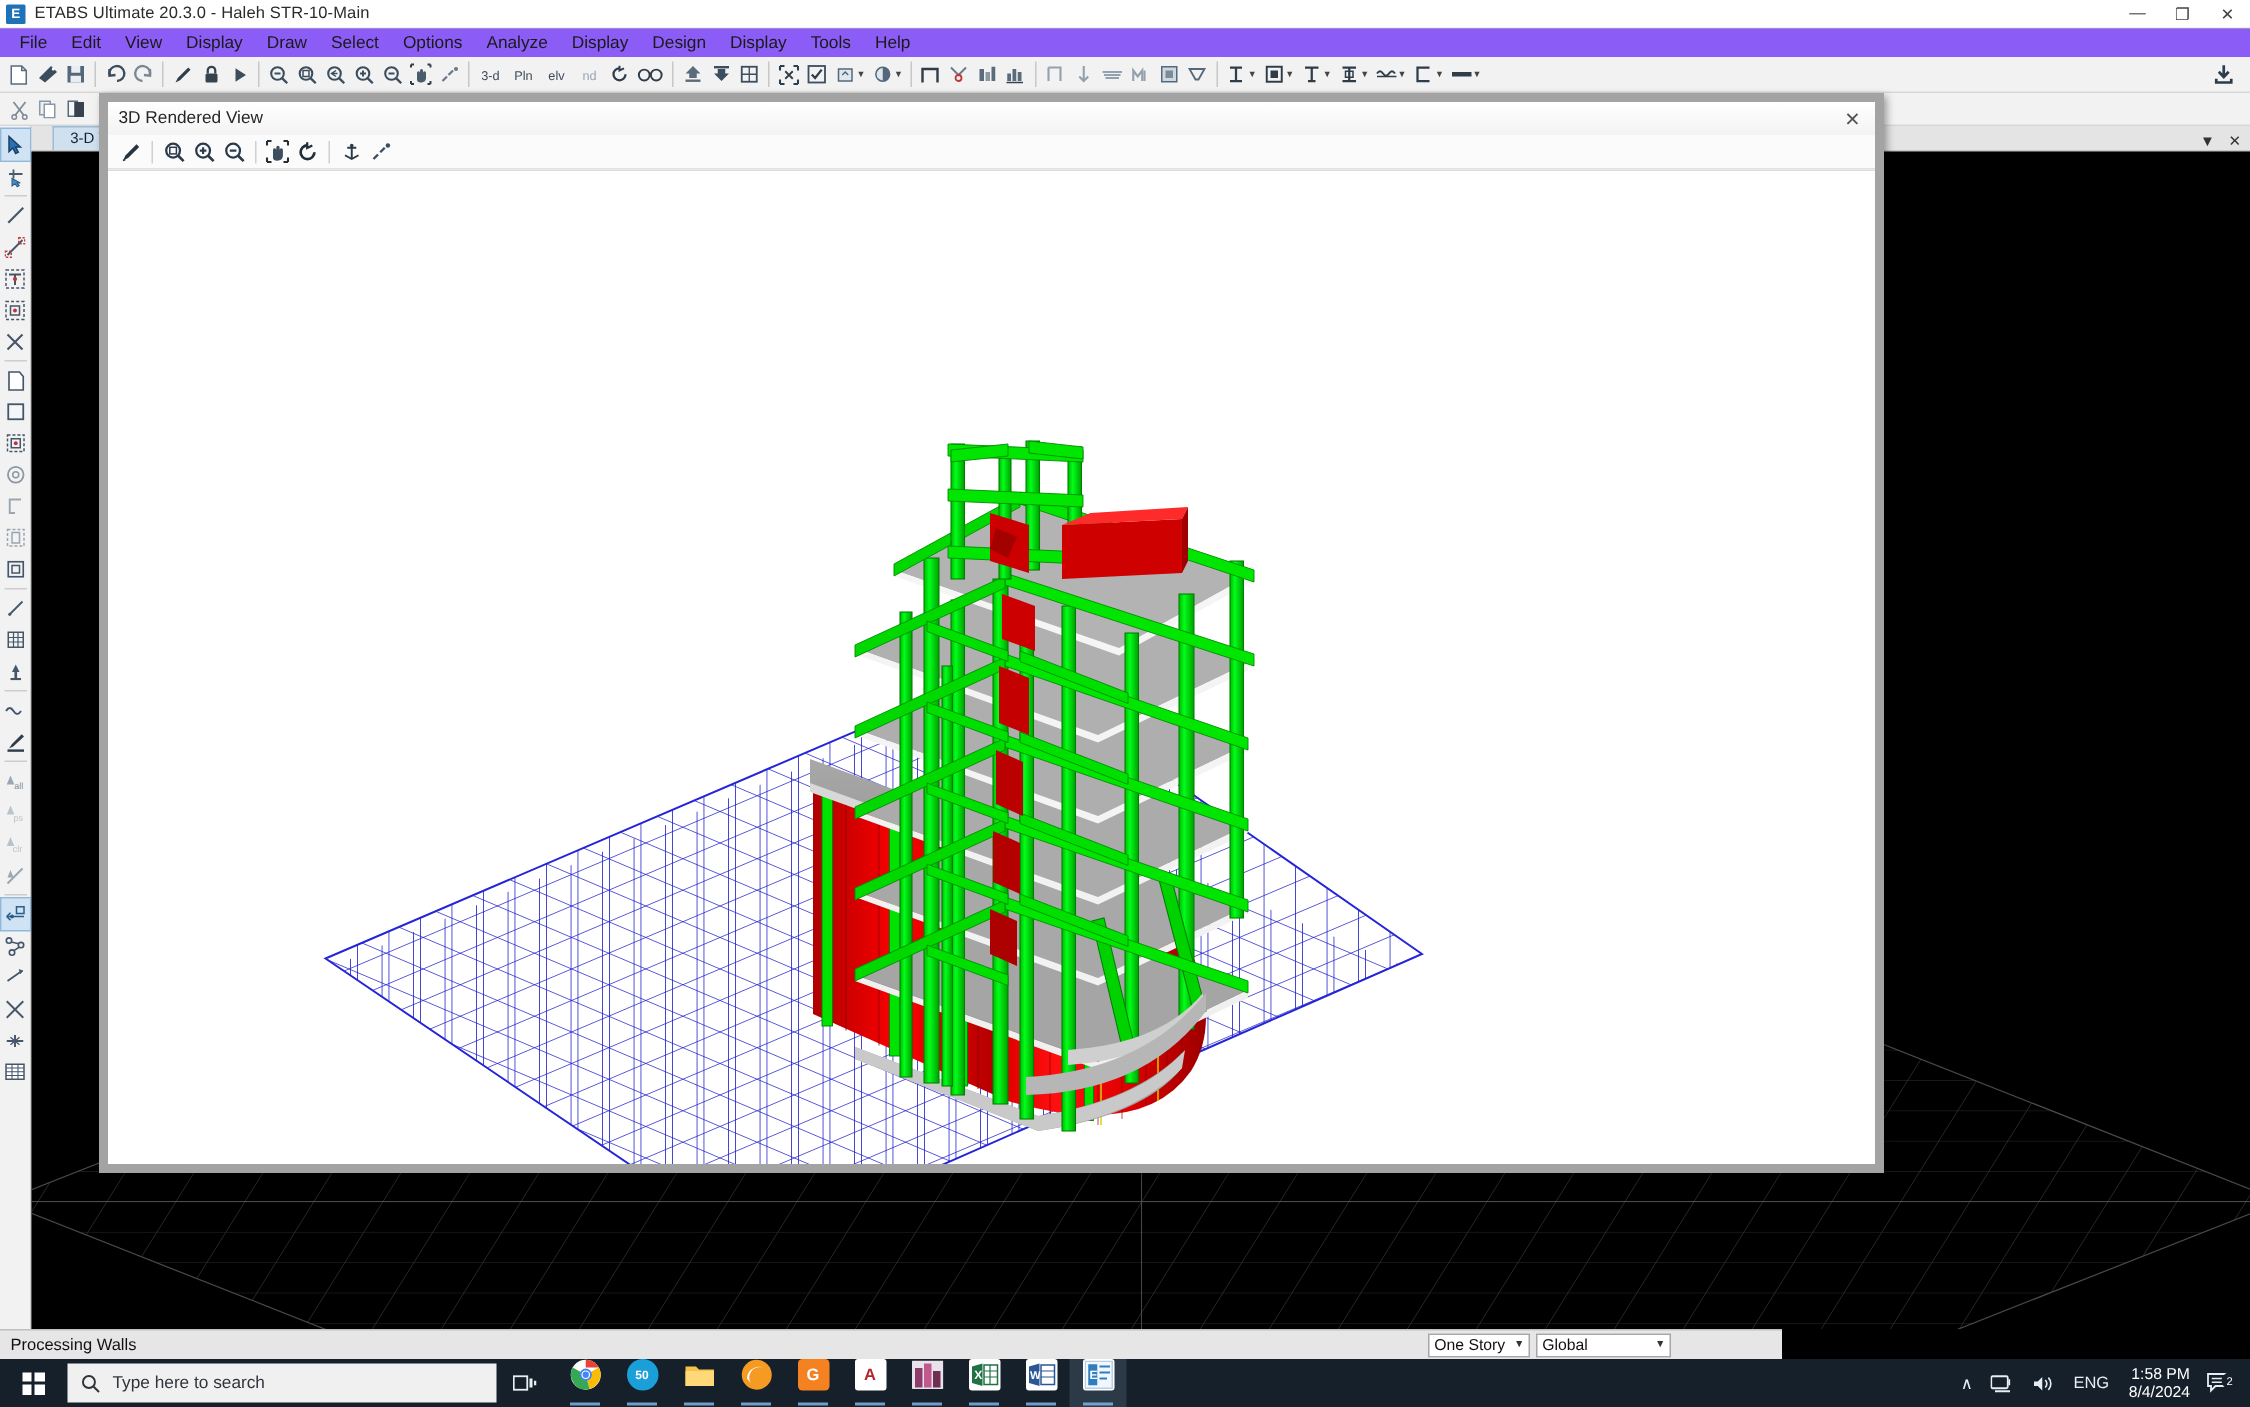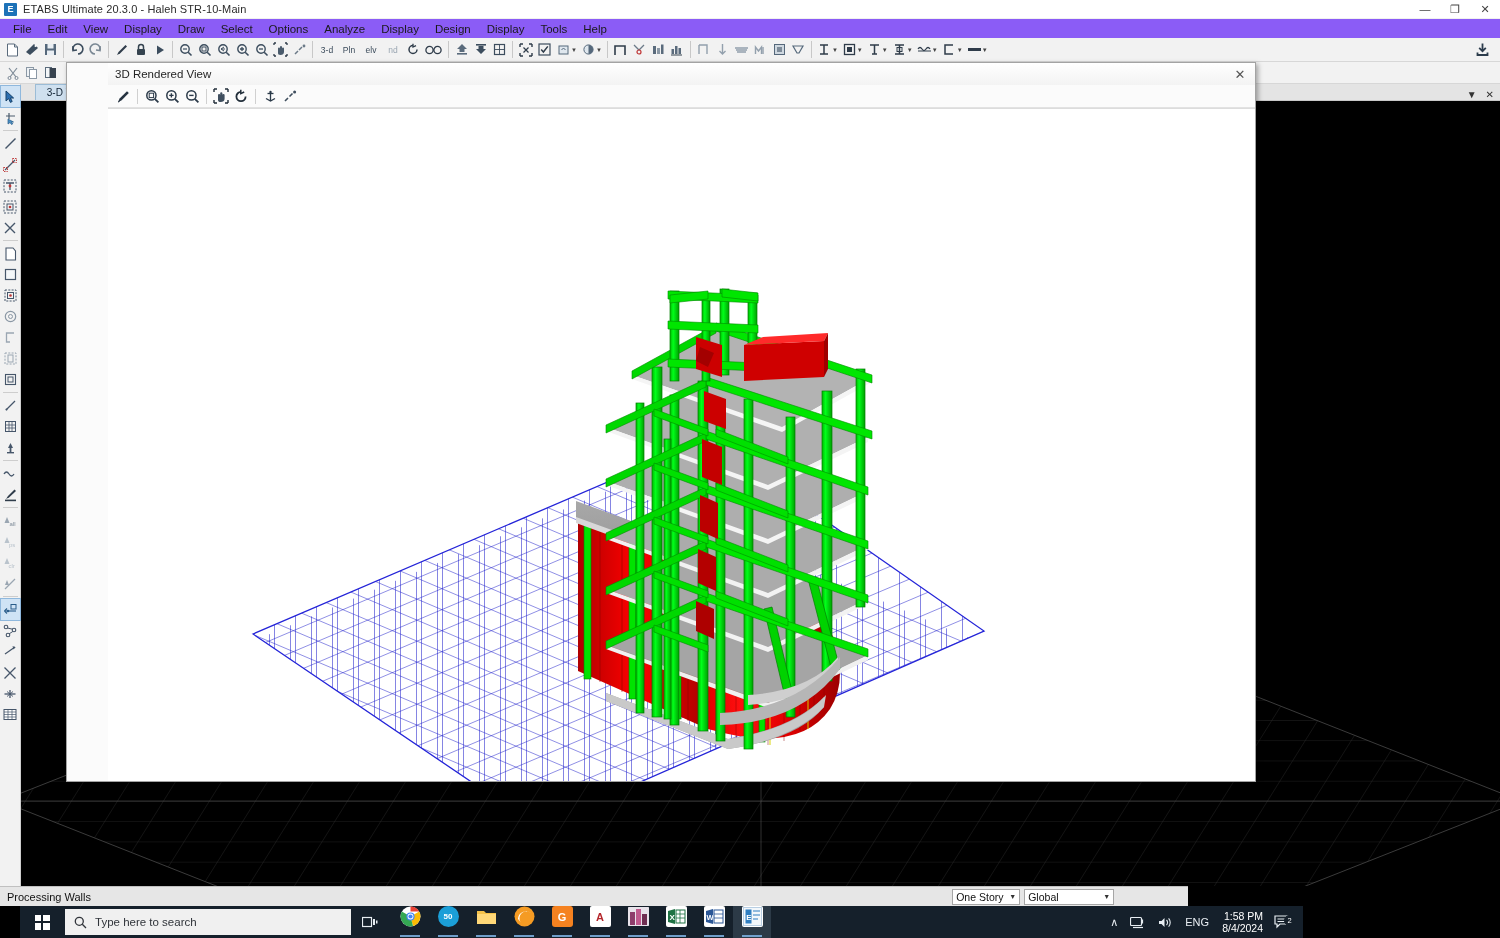--- a/index.html
+++ b/index.html
@@ -94,23 +94,23 @@
   .mdi-tabctl span { font-size:10px; color:#333; }
 
   .mdi-canvas {
     position:absolute; left:0; top:17px; right:0; bottom:0;
     background:#000; overflow:hidden;
   }
 
   
   .rv {
     position:absolute; left:66px; top:62px; width:1190px; height:720px;
-    background:#fbfbfb; border:1px solid #a3a3a3;
+    background:#fbfbfb; border:6px solid #a3a3a3;
     box-shadow: 2px 2px 5px rgba(0,0,0,.35);
-    display:flex; flex-direction:column;padding-left:41px;
+    display:flex; flex-direction:column;
   }
   .rv-title {
     height:22px; background:linear-gradient(#ffffff,#f3f3f3);
     display:flex;align-items:center; padding-left:7px; position:relative;
     border-bottom:none;
   }
   .rv-title-text { font-size:11.5px; color:#252525; }
   .rv-close {
     position:absolute; right:0; top:0; width:30px;height:22px;
     display:flex;align-items:center;justify-content:center;
@@ -145,22 +145,22 @@
   }
   .sb-select.w1 { width:68px; } .sb-select.w2 { width:90px; }
   .sb-select .car { margin-left:auto; font-size:7px; color:#333; }
   .sb-btn {
     height:16px; padding:0 7px; background:#a16207; border:1px solid #a6a6a6;
     font-size:16px; color:#111; display:flex;align-items:center;margin-top:44px;
   }
 
   
   .taskbar {
-    position:absolute; left:0; bottom:0; width:1283px; height:32px;
-    background:#15202b; display:flex; align-items:center;margin-left:20px;
+    position:absolute; left:0; bottom:0; width:1500px; height:32px;
+    background:#15202b; display:flex; align-items:center;
   }
   .start {
     width:44px;height:32px;display:flex;align-items:center;justify-content:center;
   }
   .winlogo { width:15px;height:15px; display:grid; grid-template-columns:1fr 1fr;
     grid-template-rows:1fr 1fr; gap:1.6px; }
   .winlogo i { background:#fff; display:block; }
   .searchbox {
     width:286px;height:26px;background:#f0f0f0;display:flex;align-items:center;
     padding-left:9px; gap:8px; margin-left:1px;

